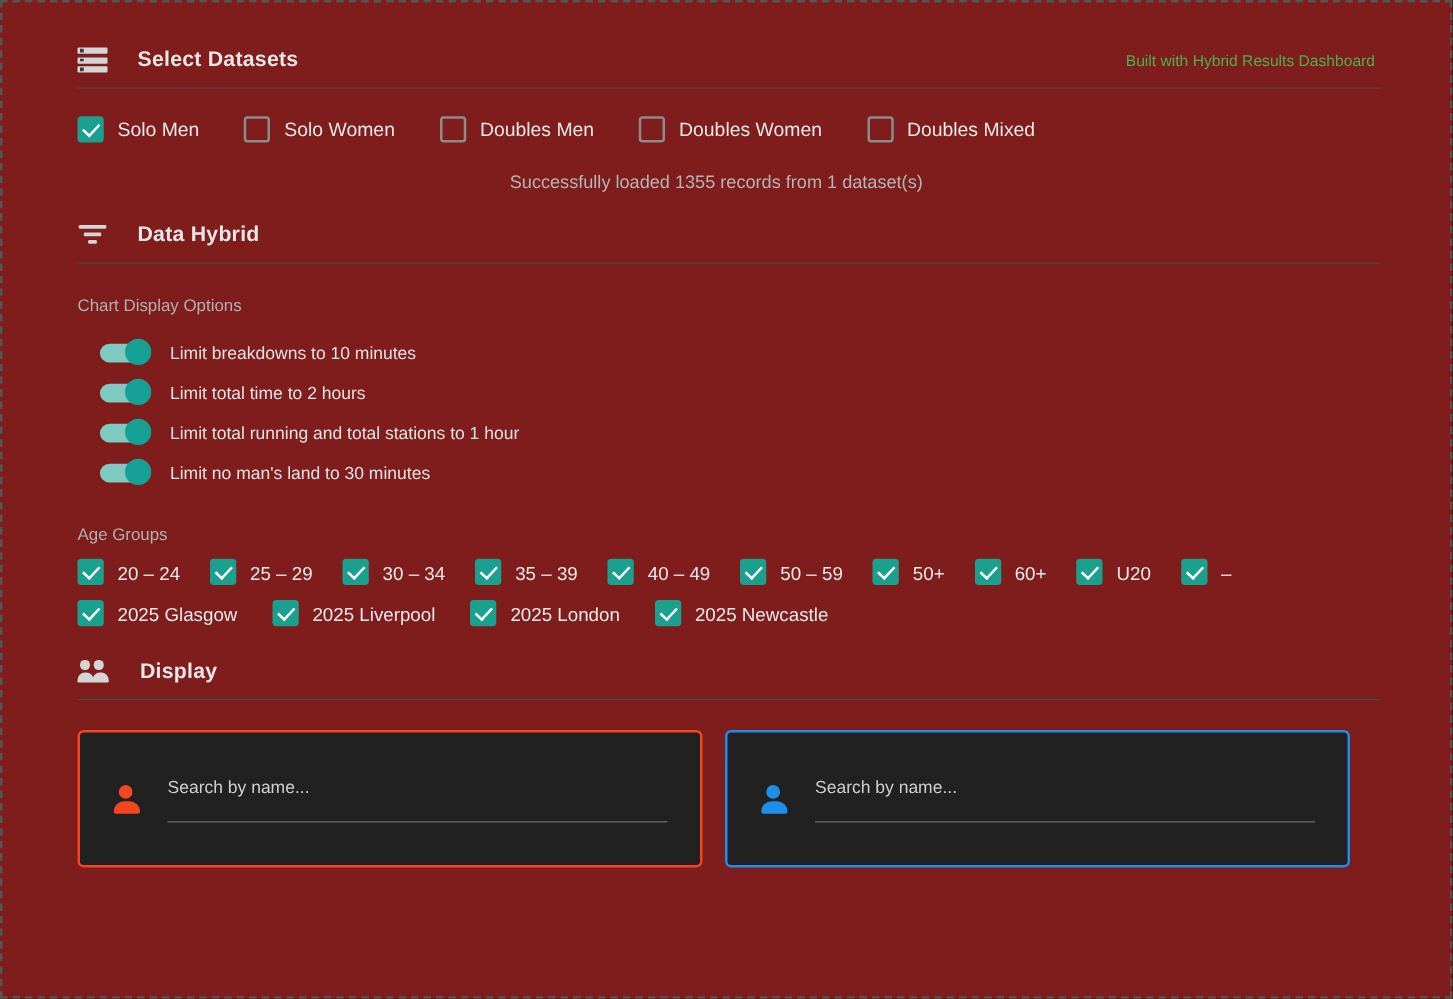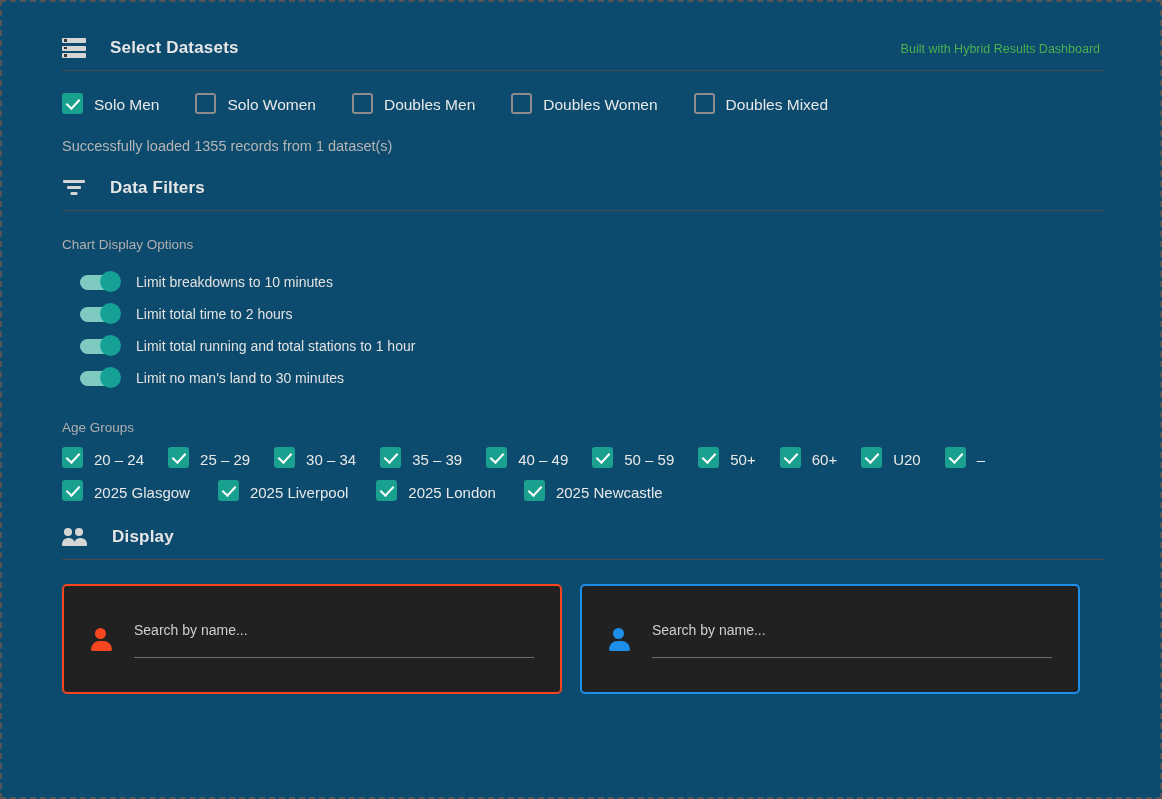--- a/index.html
+++ b/index.html
@@ -9,21 +9,21 @@
     height: 799px;
     background: #1c1c1c;
     font-family: "Liberation Sans", sans-serif;
     overflow: hidden;
   }
 
   #app {
     position: relative;
     width: 1162px;
     height: 799px;
-    background: #0c4a6e;
+    background: #7f1d1d;
     border: 2px dashed #555555;
     padding: 0;
   }
 
   .inner {
     padding: 36px 60px 0 60px;
   }
 
   
   .section-head {
@@ -127,20 +127,21 @@
   .cb-label {
     font-size: 15px;
     color: #e8e8e8;
     white-space: nowrap;
   }
 
   .datasets-row { margin-top: 22px; gap: 36px; }
   .datasets-row .cb-label { font-size: 15.5px; }
 
   .load-status {
+    text-align: center;
     font-size: 14.5px;
     color: #b5b5b5;
     margin-top: 24px;
     margin-right: 16px;
   }
 
   
   .sub-label {
     font-size: 13.5px;
     color: #b0b0b0;
@@ -269,21 +270,21 @@
     </div>
 
     <div class="load-status">Successfully loaded 1355 records from 1 dataset(s)</div>
 
     <div class="section-head" style="margin-top:24px;">
       <span class="icon icon-filter">
         <i></i>
           <i></i>
           <i></i>
       </span>
-      <span class="title">Data Filters</span>
+      <span class="title">Data Hybrid</span>
     </div>
     <div class="divider"></div>
 
     <div class="sub-label">Chart Display Options</div>
 
     <div class="toggle-list">
       <div class="toggle-row">
         <span class="toggle">
             <span class="knob"></span>
           </span>

